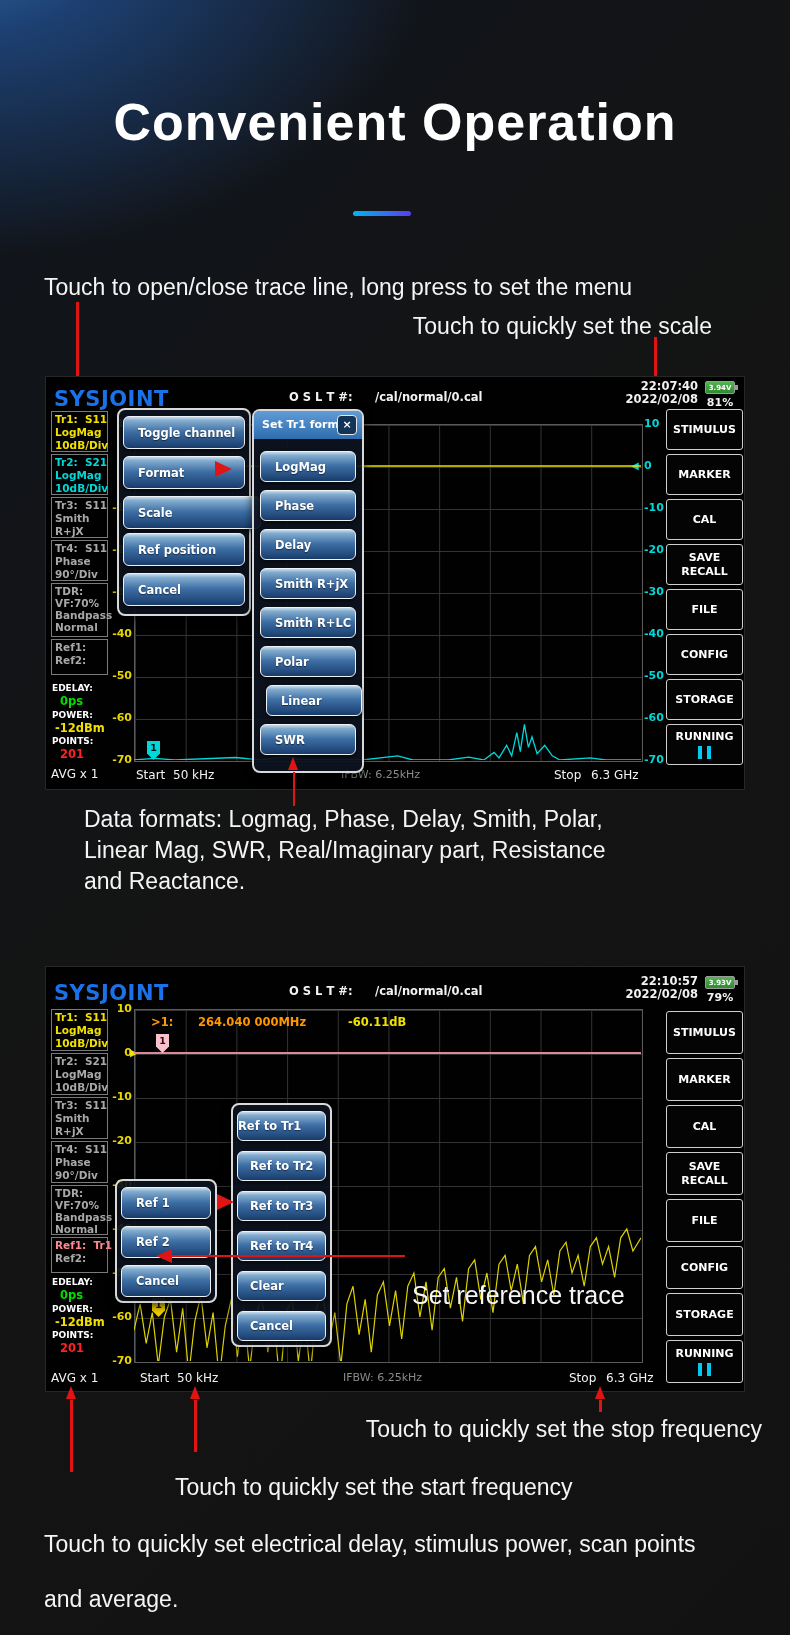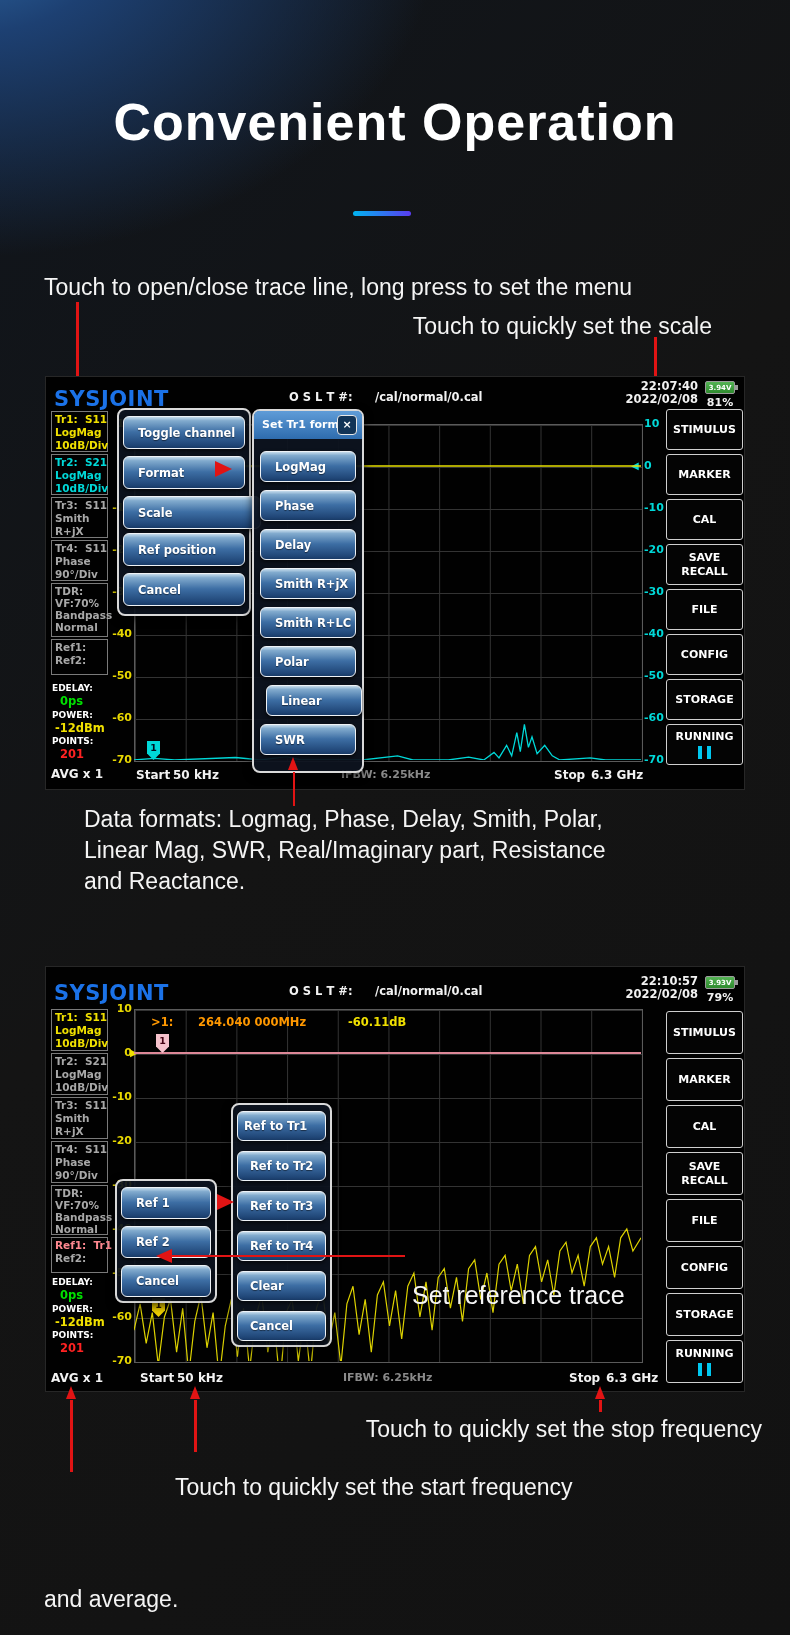--- a/index.html
+++ b/index.html
@@ -49,21 +49,21 @@
     color:#fff;font-size:11px;font-weight:bold;line-height:28px;padding-left:8px;box-sizing:border-box;}
   .pclose{position:absolute;width:20px;height:20px;background:#123457;border:1.5px solid #e8e8e8;border-radius:4px;
     color:#fff;font-size:11px;font-weight:bold;text-align:center;line-height:18px;box-sizing:border-box;}
   .rbtn{position:absolute;left:620px;width:77px;background:#040404;border:1.5px solid #cfcfcf;border-radius:3px;
     color:#fff;font-size:11px;font-weight:bold;display:flex;flex-direction:column;align-items:center;justify-content:center;
     text-align:center;box-sizing:border-box;line-height:1.25;padding:0 3px;}
   .pause{display:flex;gap:5px;justify-content:center;margin-top:3px;}
   .pause span{width:4px;height:13px;background:#00c8f0;}
   .flag{position:absolute;width:13px;height:19px;clip-path:polygon(0 0,100% 0,100% 66%,50% 100%,0 66%);
     font-size:9.5px;font-weight:bold;text-align:center;line-height:13px;}
-  .bbar{position:absolute;font-size:12px;font-weight:bold;color:#f2f2f2;white-space:nowrap;}
+  .bbar{position:absolute;font-size:12px;font-weight:normal;color:#f2f2f2;white-space:nowrap;}
   .refmark{position:absolute;font-size:10px;font-weight:bold;}
   svg{position:absolute;overflow:hidden;}
 </style>
 </head>
 <body>
 
 <div class="page">
 
   <div class="abs title" style="top:92px;">Convenient Operation</div>
   <div class="abs divider" style="left:353px;top:211px;width:58px;background:linear-gradient(90deg,#00b4f0,#5a3cf0);"></div>
@@ -307,21 +307,21 @@
         <span>Ref 1</span>
       </div>
     <div class="btn" style="left:75px;top:259px;width:90px;height:32px;">
         <span>Ref 2</span>
       </div>
     <div class="btn" style="left:75px;top:298px;width:90px;height:32px;">
         <span>Cancel</span>
       </div>
 
     <div class="panel" style="left:185px;top:136px;width:101px;height:244px;"></div>
-    <div class="btn" style="left:191px;top:144px;width:89px;height:30px;padding-left:6px;">
+    <div class="btn" style="left:191px;top:144px;width:89px;height:30px;padding-left:0;">
         <span>Ref to Tr1</span>
       </div>
     <div class="btn" style="left:191px;top:184px;width:89px;height:30px;padding-left:12px;">
         <span>Ref to Tr2</span>
       </div>
     <div class="btn" style="left:191px;top:224px;width:89px;height:30px;padding-left:12px;">
         <span>Ref to Tr3</span>
       </div>
     <div class="btn" style="left:191px;top:264px;width:89px;height:30px;padding-left:12px;">
         <span>Ref to Tr4</span>
@@ -342,15 +342,16 @@
 
   <div class="tri tri-u" style="left:66px;top:1386px;"></div>
   <div class="rline" style="left:70px;top:1400px;width:2.5px;height:72px;"></div>
   <div class="tri tri-u" style="left:190px;top:1386px;"></div>
   <div class="rline" style="left:194px;top:1400px;width:2.5px;height:52px;"></div>
   <div class="tri tri-u" style="left:595px;top:1386px;"></div>
   <div class="rline" style="left:599px;top:1400px;width:2.5px;height:12px;"></div>
 
   <div class="anno" style="left:300px;top:1416px;width:462px;text-align:right;">Touch to quickly set the stop frequency</div>
   <div class="anno" style="left:175px;top:1474px;">Touch to quickly set the start frequency</div>
+  <div class="anno" style="left:44px;top:1531px;">Touch to quickly set electrical delay, stimulus power, scan points</div>
   <div class="anno" style="left:44px;top:1586px;">and average.</div>
 
 </div>
 
 </body></html>

